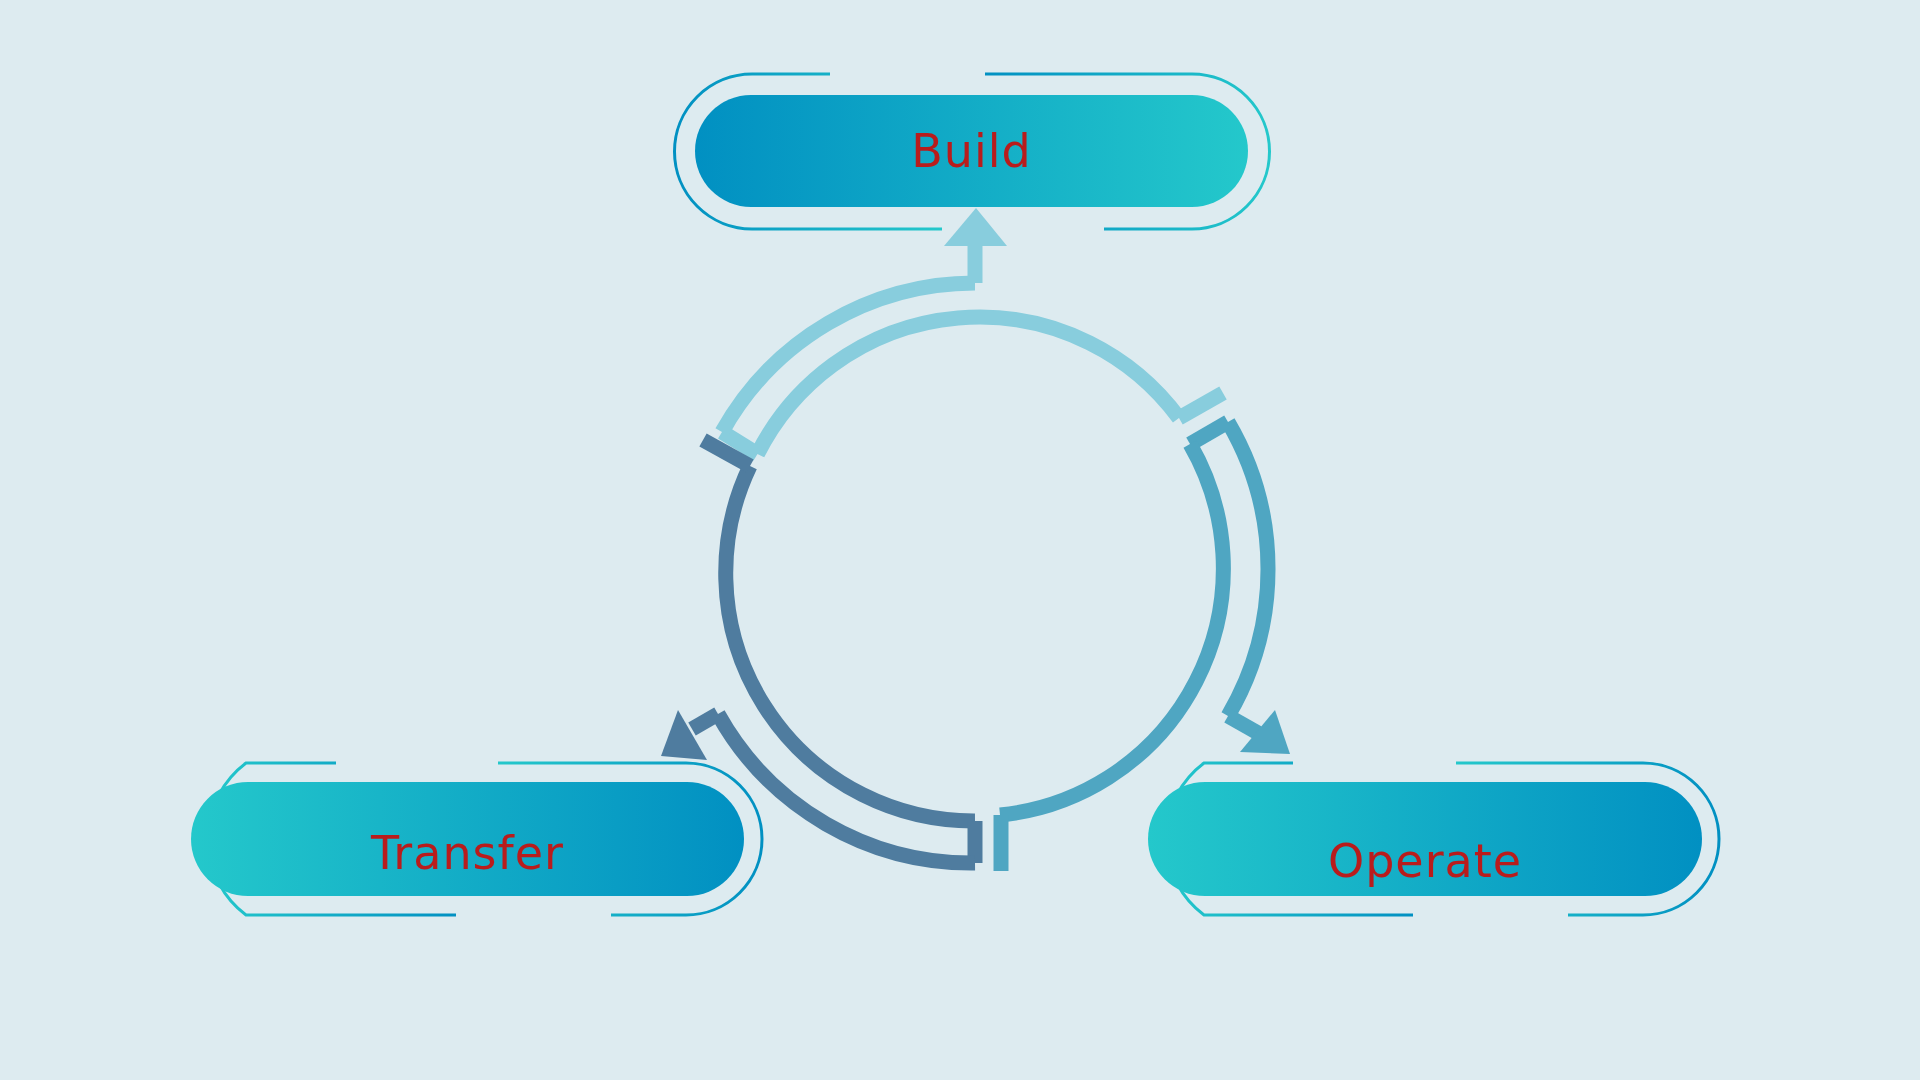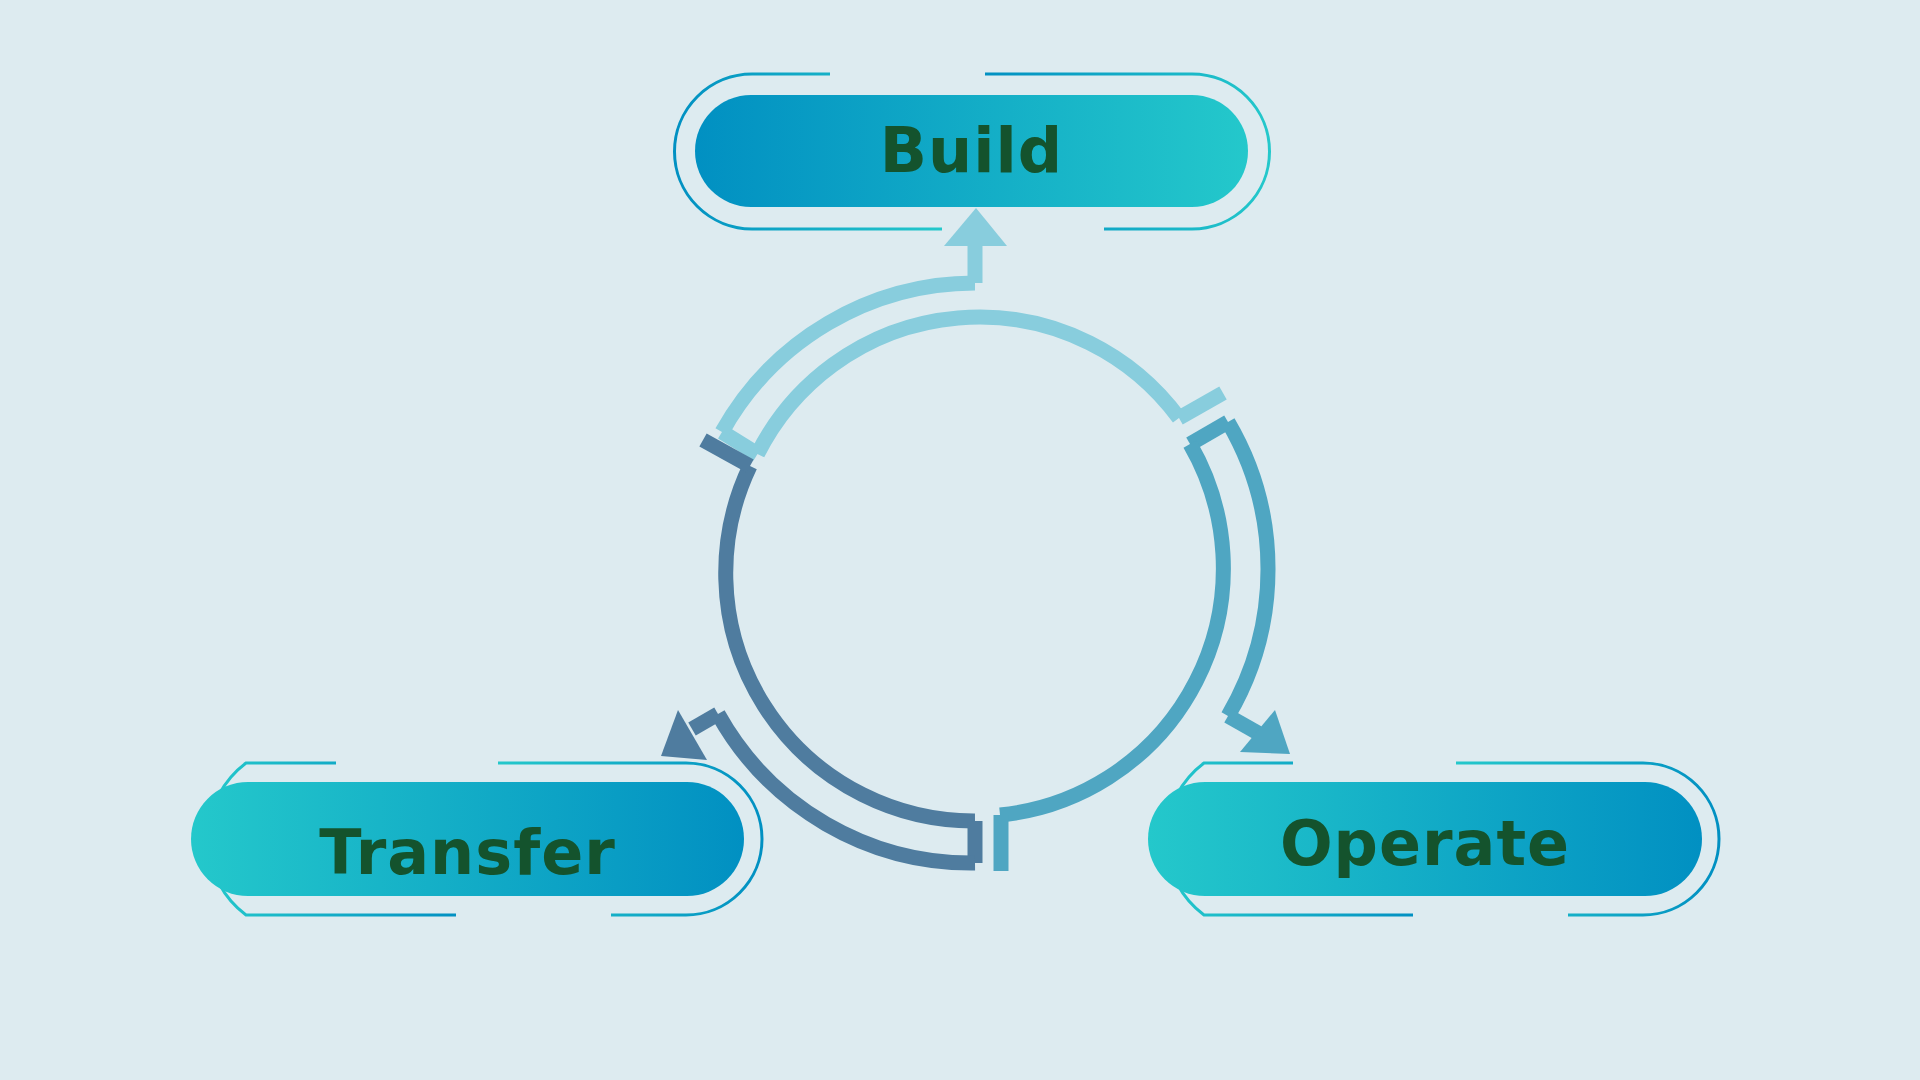--- a/index.html
+++ b/index.html
@@ -1,18 +1,18 @@
 <!DOCTYPE html>
 <html><head>
 <meta charset="utf-8">
 <style>
   html,body{margin:0;padding:0;}
   body{width:1920px;height:1080px;background:#ddebf0;position:relative;overflow:hidden;font-family:"DejaVu Sans","Liberation Sans",sans-serif;}
   svg#diagram{position:absolute;left:0;top:0;width:1920px;height:1080px;}
-  .pill-label{position:absolute;color:#14532d;font-weight:bold;font-size:62px;letter-spacing:1px;text-align:center;line-height:1;display:flex;align-items:center;justify-content:center;}
+  .pill-label{position:absolute;color:#b91c1c;font-weight:normal;font-size:46px;letter-spacing:1px;text-align:center;line-height:1;display:flex;align-items:center;justify-content:center;}
 </style>
 </head>
 <body>
 
 <svg id="diagram" viewBox="0 0 1920 1080" xmlns="http://www.w3.org/2000/svg">
   <defs>
     <linearGradient id="gradLR" x1="0" x2="1" y1="0" y2="0">
       <stop offset="0" stop-color="#0190c2"></stop>
       <stop offset="1" stop-color="#24c8cb"></stop>
     </linearGradient>
@@ -79,14 +79,14 @@
     <path d="M 975 821 L 975 863"></path>
 
     <path d="M 975 863 A 290 290 0 0 1 718 714"></path>
 
     <path d="M 718 714 L 692 729"></path>
   </g>
   <polygon points="678,710 661,756 707,760" fill="#4f7c9f"></polygon>
 </svg>
 
 <div class="pill-label" style="left:695px;top:95px;width:553px;height:112px;">Build</div>
-<div class="pill-label" style="left:1148px;top:787px;width:554px;height:114px;">Operate</div>
+<div class="pill-label" style="left:1148px;top:804px;width:554px;height:114px;">Operate</div>
 <div class="pill-label" style="left:191px;top:782px;width:553px;height:142px;">Transfer</div>
 
 </body></html>

